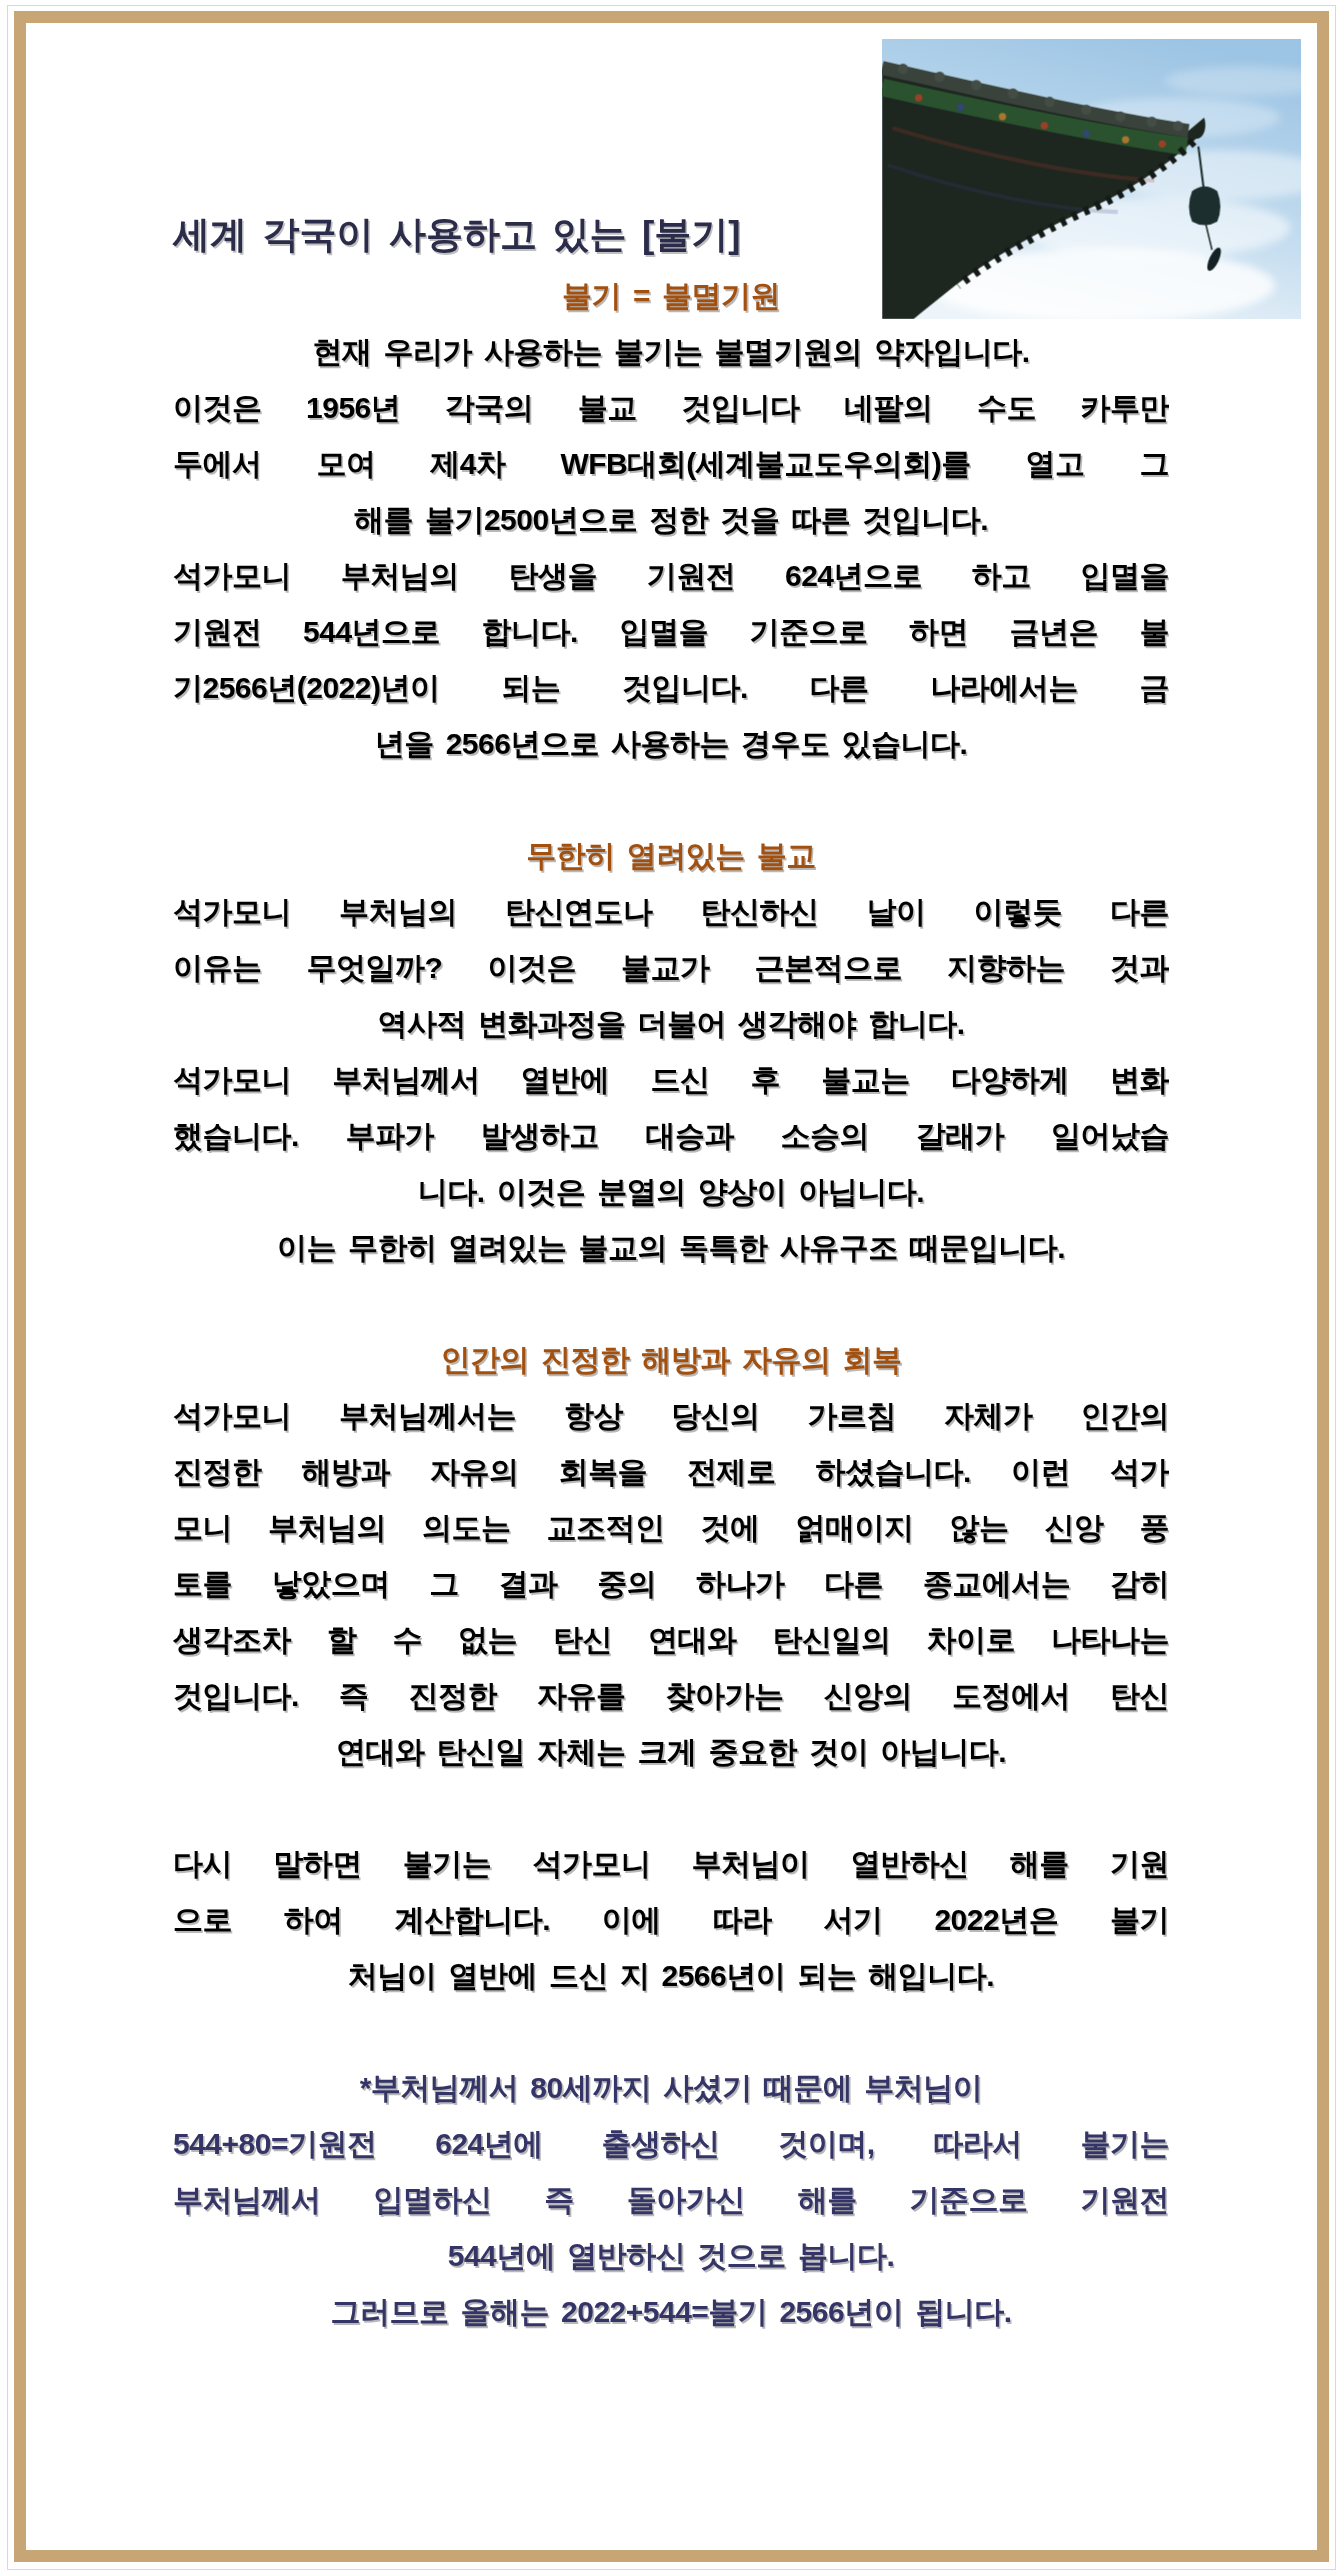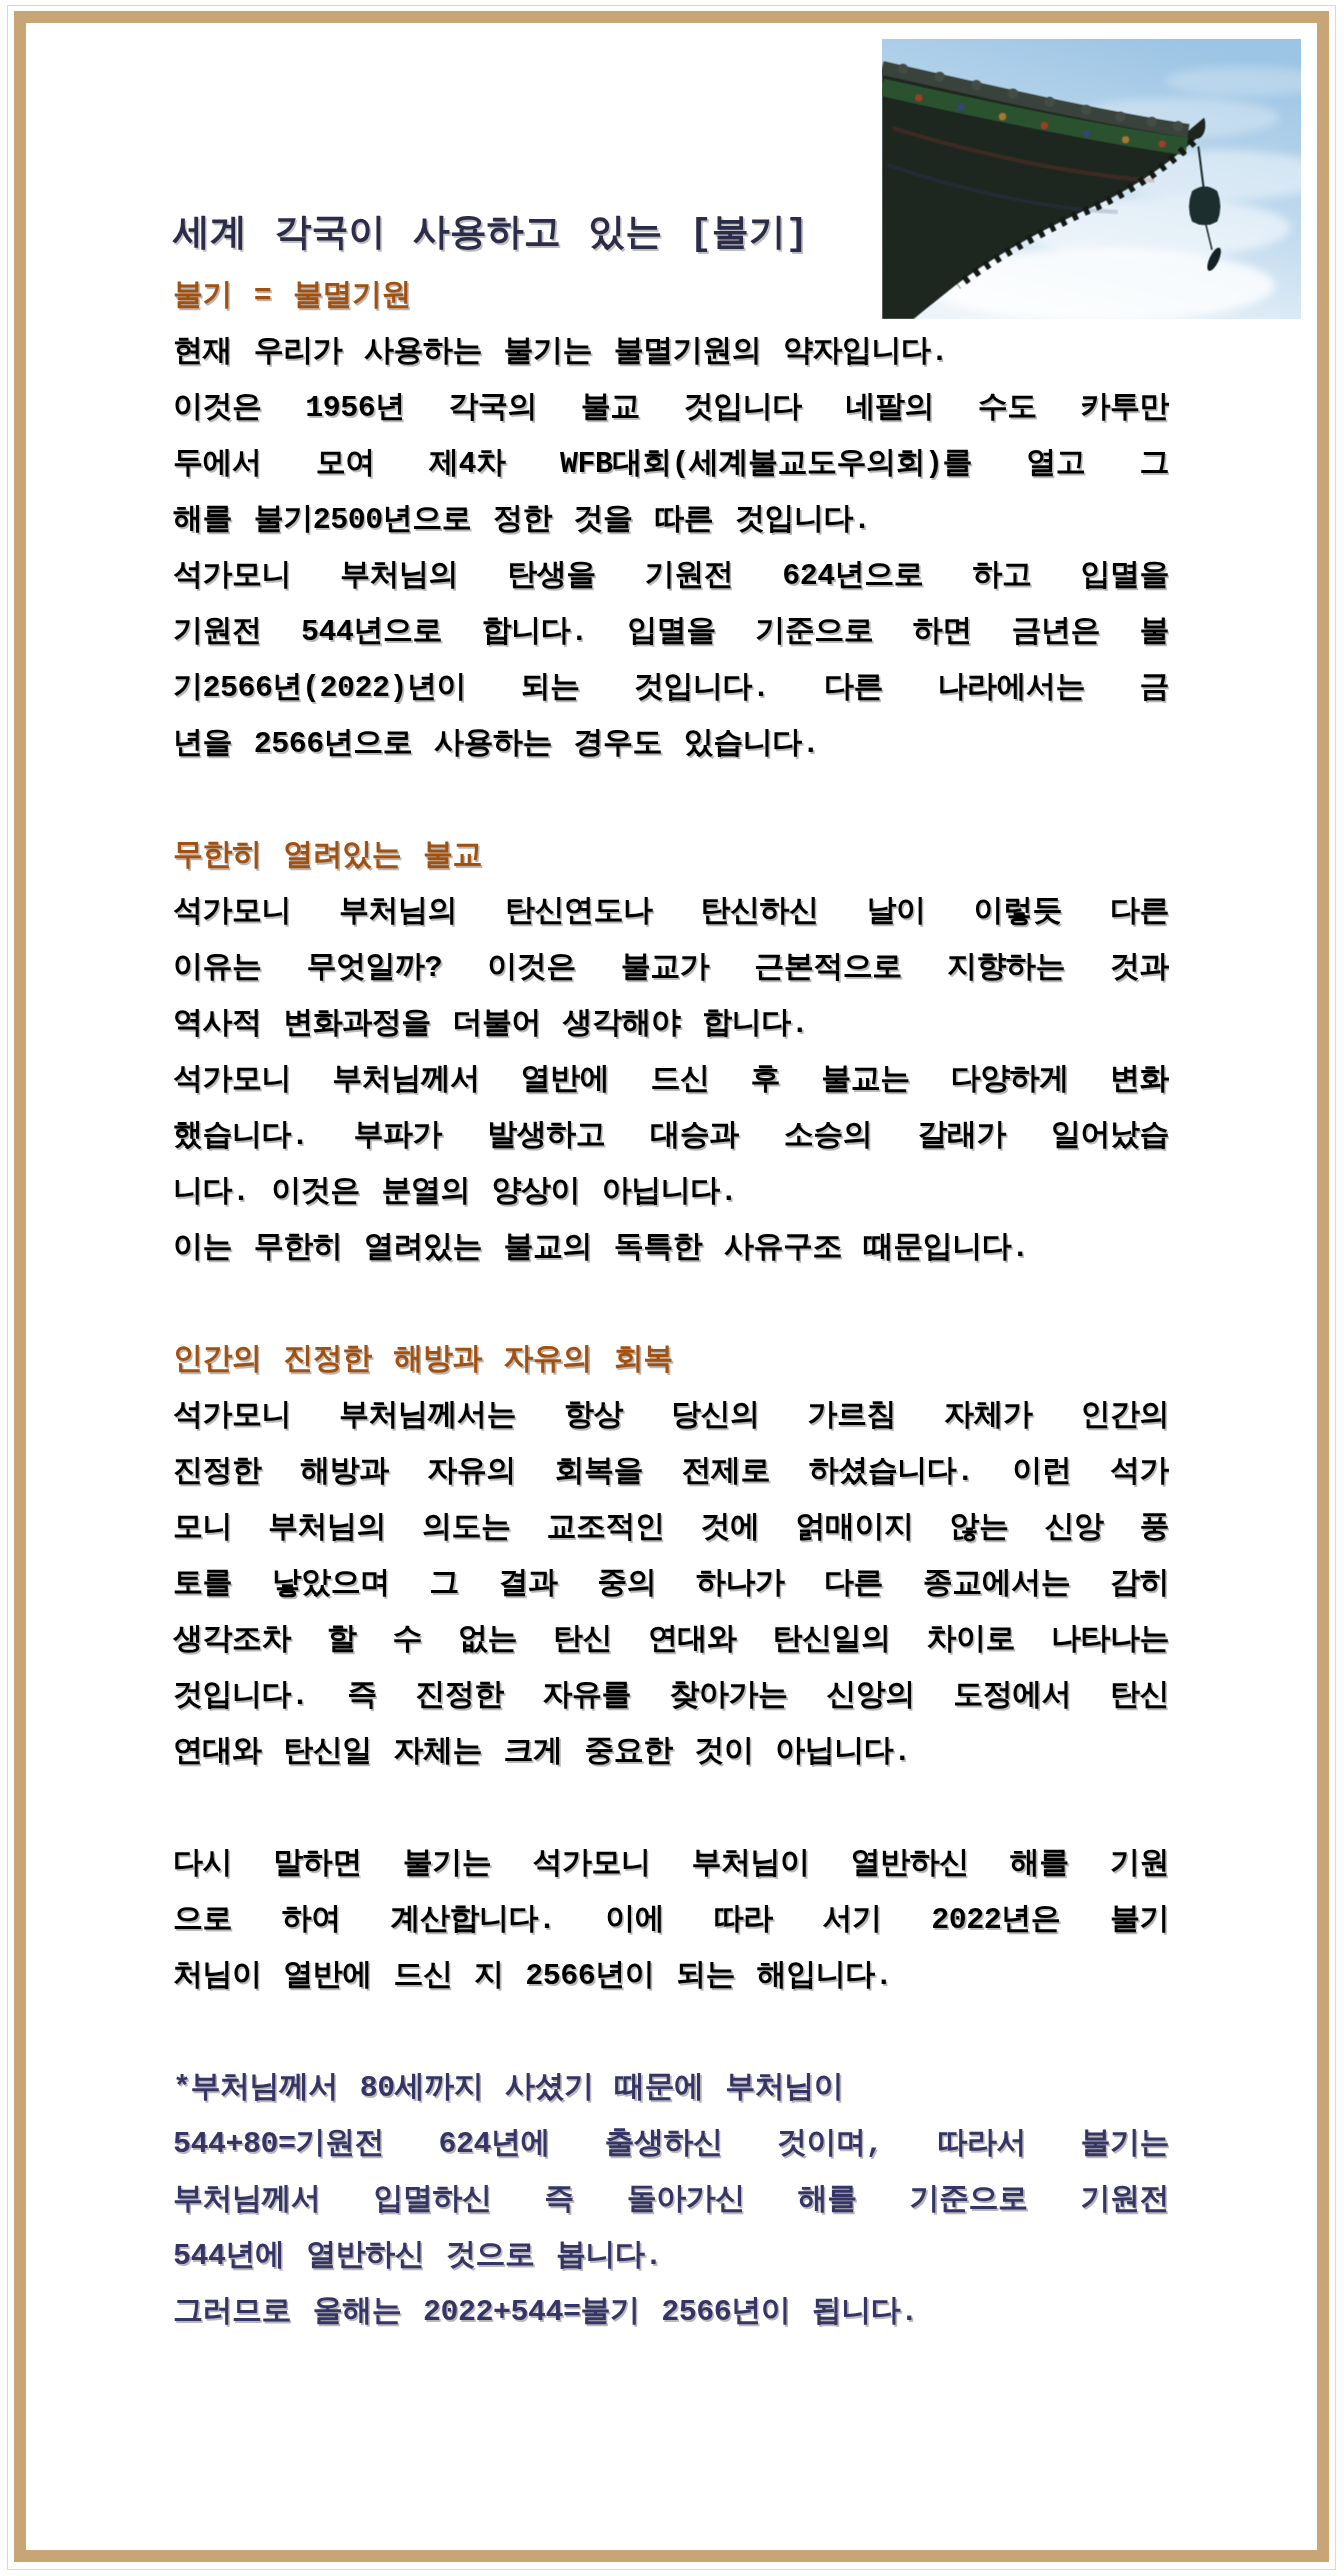--- a/index.html
+++ b/index.html
@@ -1,20 +1,20 @@
 <!DOCTYPE html>
 <html style="--navy: #2b2b4a; --orange: #a3500f; --body: #000000; --note: #343467; --band: #c8a575; --thinline: #d8d8d8;font-size:8.4px"><head>
 <meta charset="utf-8">
 <style>
   html,body { margin:0; padding:0; background:#ffffff; }
   .page {
     position:relative;
     width:1344px; height:2576px;
     background:#ffffff;
-    font-family:Liberation Mono, monospace;
+    font-family:Liberation Sans, sans-serif;
     overflow:hidden;
   }
   
   .outer-line {
     position:absolute; left:7.3px; top:5.2px; right:8.4px; bottom:6.3px;
     border:1px solid var(--thinline,#d8d8d8);
     pointer-events:none;
   }
   
   .tan-frame {
@@ -36,20 +36,21 @@
     line-height:67px; height:67px; white-space:nowrap;
     letter-spacing:0px; word-spacing:5.2px;
     text-shadow:1.6px 2.1px 0.5px rgba(0,0,0,0.25);
   }
   .line {
     font-size:30px; font-weight:bold; color:var(--body,#000000);
     line-height:56px; height:56px;
     letter-spacing:-0.5px; word-spacing:4.2px;
     white-space:nowrap; overflow:hidden;
     text-shadow:1.6px 2.1px 0.5px rgba(0,0,0,0.28);
+    text-align:center;
   }
   .line.fill {
     white-space:normal;
     text-align:justify; text-align-last:justify; text-justify:inter-word;
   }
   .line.heading { color:var(--orange,#a3500f); }
   .line.note { color:var(--note,#343467); }
   .gap { height:56px; }
 </style>
 </head>

